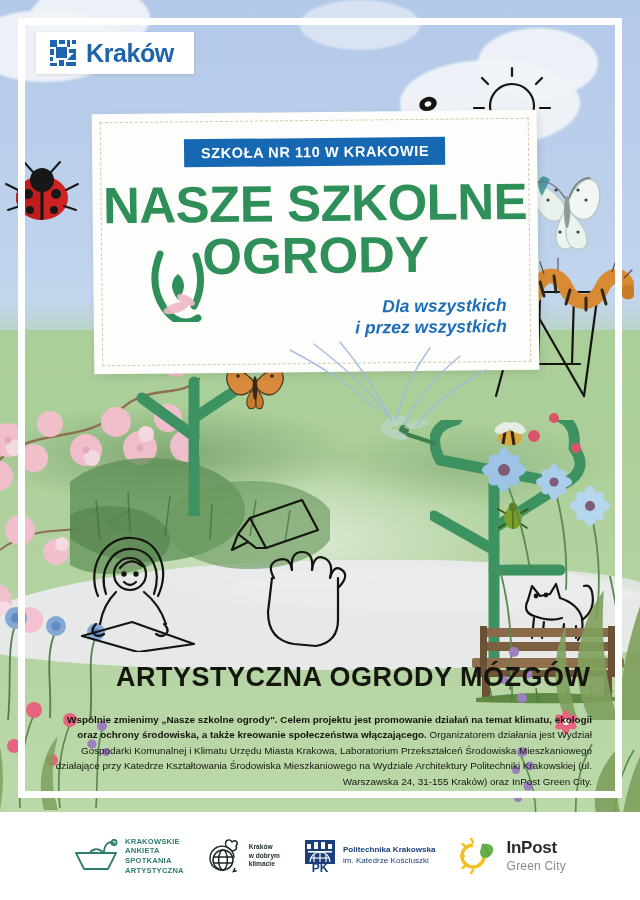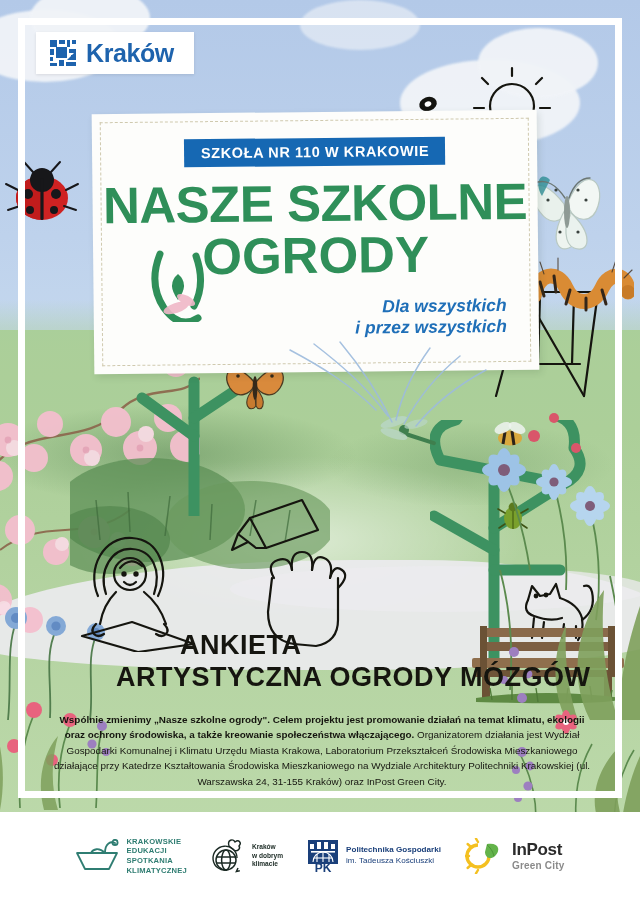--- a/index.html
+++ b/index.html
@@ -127,38 +127,38 @@
   }
   .w-spot { position:absolute; left: 330px; top: 0px;  font-size: 27px; letter-spacing: .5px; }
   .w-ank  { position:absolute; left: 152px; top: 34px; font-size: 27px; letter-spacing: .5px; }
   .w-war  { position:absolute; left: 268px; top: 34px; font-size: 27px; letter-spacing: .5px; }
   .w-art  { position:absolute; left: 88px;  top: 66px; font-size: 27px; letter-spacing: .5px; }
 
   
   .bodytext {
     position: absolute; left: 52px; top: 712px; width: 540px;
     font-size: 9.9px; line-height: 1.56; color: #15150f;
-    text-align: center;
+    text-align: right;
   }
   .bodytext b { font-weight: 700; }
 
   
   .footer {
     position: absolute; left: 0; top: 812px; width: 640px; height: 88px;
     background: #ffffff;
     display: flex; align-items: center; justify-content: center; gap: 24px;
   }
   .logo { display: flex; align-items: center; gap: 7px; }
   .logo-txt { font-size: 7px; line-height: 1.28; font-weight: 700; }
   .kcek .logo-txt { color: #2f7d72; letter-spacing: .2px; font-size: 7.6px; }
   .kdk  .logo-txt { color: #1b2a24; font-size: 6.6px; font-weight: 700; }
   .pk   .logo-txt { color: #1a3f7a; font-size: 8.1px; line-height: 1.35; }
   .pk   .logo-txt .l2 { font-weight: 400; }
   .inpost .logo-txt .l1 { color:#2b2b2b; font-size: 17px; font-weight:700; letter-spacing:-.3px;}
-  .inpost .logo-txt .l2 { color:#8a8a8a; font-size: 10px; font-weight:700; letter-spacing:.2px;}
+  .inpost .logo-txt .l2 { color:#8a8a8a; font-size: 12px; font-weight:400; letter-spacing:.2px;}
 </style>
 </head>
 <body>
 
 <div class="poster">
 
   <div class="sky"></div>
   <div class="cloud c1"></div>
   <div class="cloud c2"></div>
   <div class="cloud c5"></div>
@@ -642,44 +642,43 @@
       <path d="M10 10 C40 26 70 44 96 70"></path>
         <path d="M34 4 C60 24 86 46 108 76"></path>
       <path d="M60 2 C80 26 98 52 112 82"></path>
         <path d="M150 8 C134 30 122 54 116 80"></path>
       <path d="M180 16 C158 34 138 58 124 84"></path>
         <path d="M206 30 C180 44 154 64 136 86"></path>
     </g>
   </svg>
 
   <div class="words">
-    <div class="w-ank">ANKIETA</div>
     <div class="w-art">ARTYSTYCZNA OGRODY MÓZGÓW</div>
   </div>
 
   <div class="bodytext">
     <b>Wspólnie zmienimy „Nasze szkolne ogrody". Celem projektu jest promowanie działań na temat klimatu, ekologii oraz ochrony środowiska, a także kreowanie społeczeństwa włączającego.</b><span> Organizatorem działania jest Wydział Gospodarki Komunalnej i Klimatu Urzędu Miasta Krakowa, Laboratorium Przekształceń Środowiska Mieszkaniowego działające przy Katedrze Kształtowania Środowiska Mieszkaniowego na Wydziale Architektury Politechniki Krakowskiej (ul. Warszawska 24, 31-155 Kraków) oraz InPost Green City.</span>
   </div>
 
   <div class="footer">
 
     <div class="logo kcek">
       <svg width="44" height="34" viewBox="0 0 44 34">
         <g fill="none" stroke="#2f7d72" stroke-width="1.8" stroke-linecap="round" stroke-linejoin="round">
           <path d="M2 14 L42 14 L34 30 L10 30 Z"></path>
           <path d="M30 14 C30 4 36 2 40 4"></path>
           <circle cx="40" cy="3.4" r="2.6"></circle>
           <path d="M30 14 C24 8 18 10 16 14"></path>
         </g>
       </svg>
       <div class="logo-txt">
         <div>KRAKOWSKIE</div>
-        <div>EDUKACJI</div>
+        <div>ANKIETA</div>
         <div>SPOTKANIA</div>
-        <div>KLIMATYCZNEJ</div>
+        <div>ARTYSTYCZNA</div>
       </div>
     </div>
 
     <div class="logo kdk">
       <svg width="34" height="36" viewBox="0 0 34 36">
         <g fill="none" stroke="#1b2a24" stroke-width="1.5">
           <circle cx="15" cy="22" r="10"></circle>
           <ellipse cx="15" cy="22" rx="4.4" ry="10"></ellipse>
           <path d="M5.4 19 L24.6 19 M5.4 25 L24.6 25"></path>
           <path d="M26 20 a12 12 0 1 0 -10 12" stroke-width="1.4"></path>
@@ -705,22 +704,22 @@
           <path d="M4 13 h24 v1.6 h-24 z"></path>
         </g>
         <g fill="none" stroke="#ffffff" stroke-width="1.1">
           <path d="M6 24 a10 10 0 0 1 20 0"></path>
           <path d="M16 14.6 L16 24 M10 16 L10 24 M22 16 L22 24"></path>
           <path d="M7 20 h18"></path>
         </g>
         <text x="16" y="34" font-family="Liberation Sans, sans-serif" font-size="12" font-weight="700" fill="#1a3f7a" text-anchor="middle">PK</text>
       </svg>
       <div class="logo-txt">
-        <div>Politechnika Gospodarki</div>
-        <div class="l2">im. Tadeusza Kościuszki</div>
+        <div>Politechnika Krakowska</div>
+        <div class="l2">im. Katedrze Kościuszki</div>
       </div>
     </div>
 
     <div class="logo inpost">
       <svg width="40" height="36" viewBox="0 0 40 36">
         <g stroke="#f4c020" stroke-width="2.4" stroke-linecap="round">
           <path d="M4 18 H0"></path>
             <path d="M6 9 L2.6 6"></path>
             <path d="M6 27 L2.6 30"></path>
           <path d="M13 4 L11 0.6"></path>

